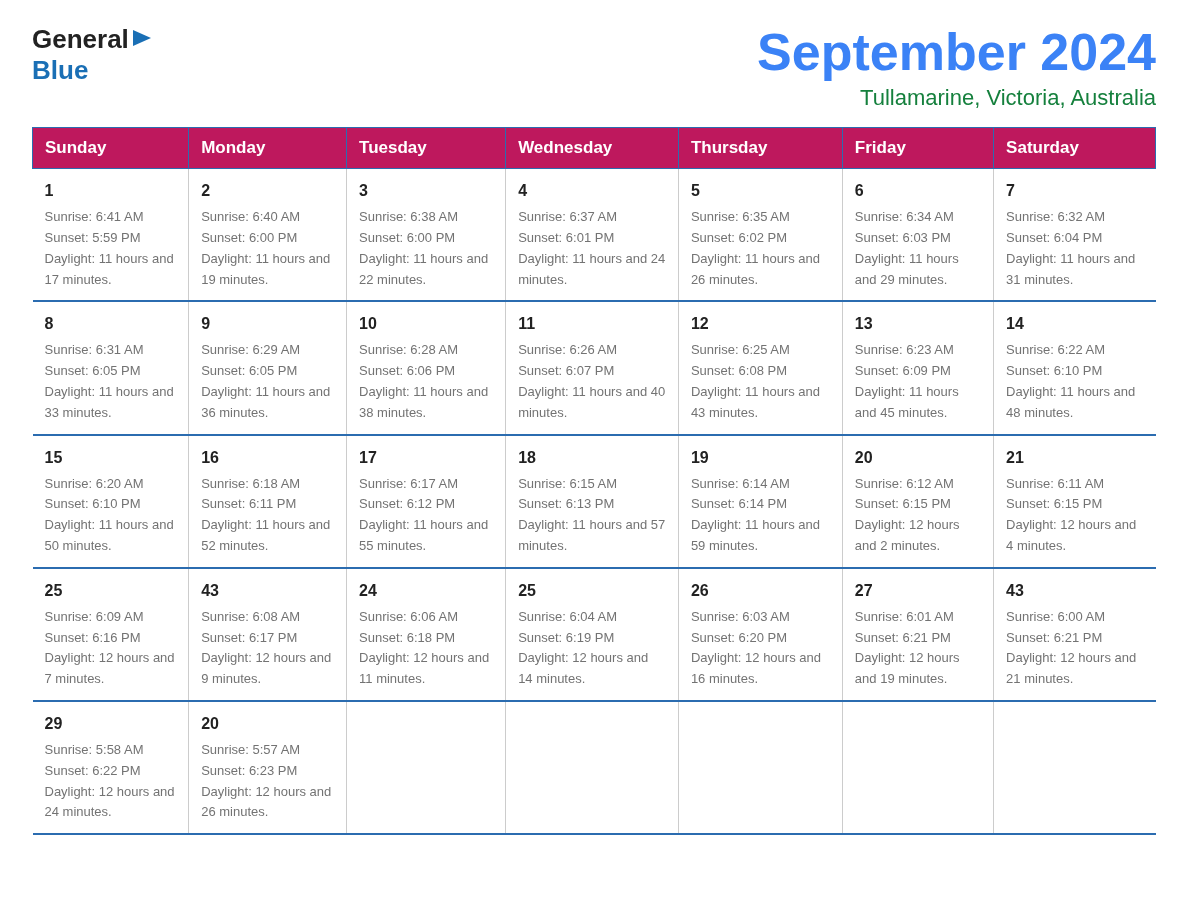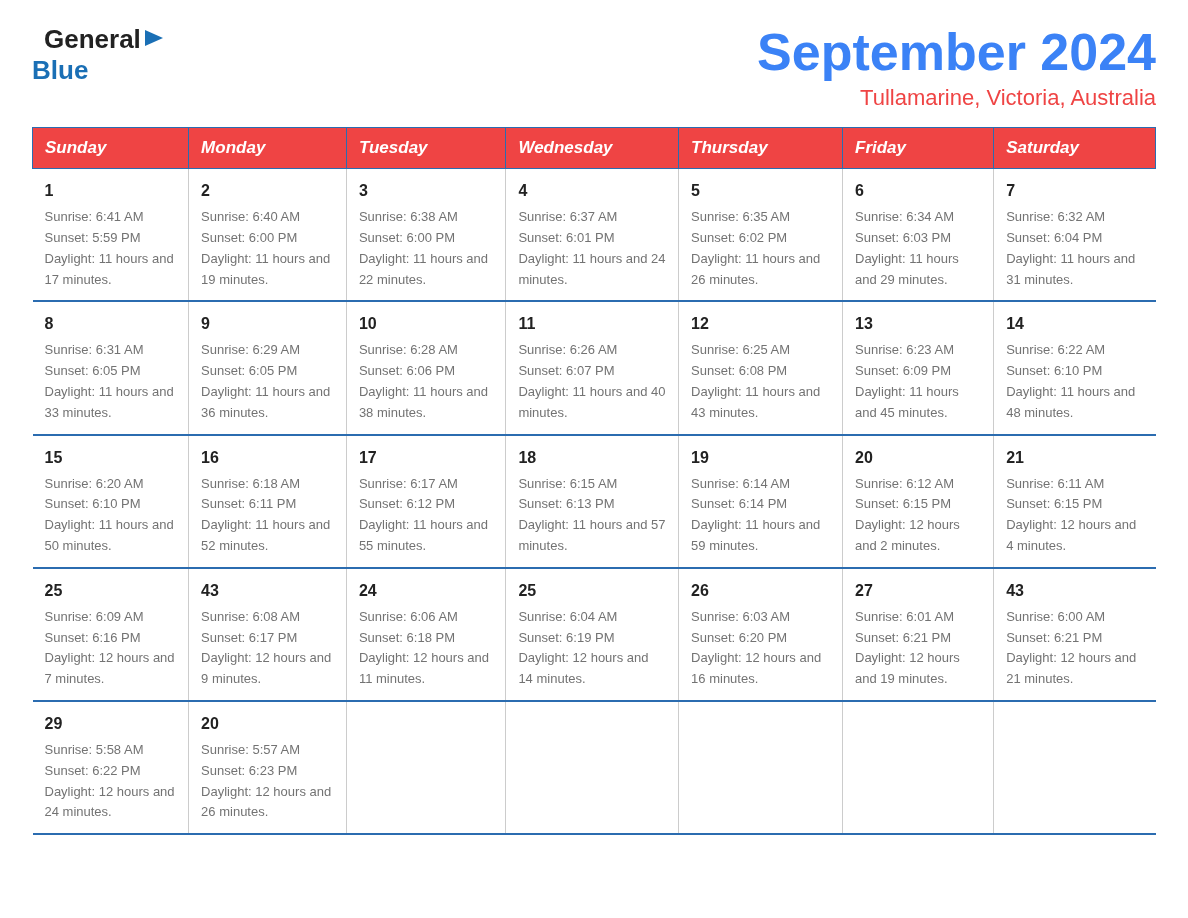--- a/index.html
+++ b/index.html
@@ -26,31 +26,30 @@
       text-align: right;
     }
     .main-title {
       font-size: 52px;
       font-weight: bold;
       color: #3b82f6;
       line-height: 1.1;
     }
     .subtitle {
       font-size: 22px;
-      color: #ef4444;
+      color: #15803d;
       margin-top: 4px;
     }
     table {
       width: 100%;
       border-collapse: collapse;
       margin-top: 8px;
     }
     thead tr {
-      background-color: #ef4444;
-      font-style: italic;
+      background-color: #be185d;
     }
     thead th {
       color: #fff;
       font-size: 17px;
       font-weight: bold;
       padding: 10px 12px;
       text-align: left;
       border: 1px solid #2b6cb0;
     }
     tbody tr {
@@ -89,21 +88,21 @@
       font-weight: bold;
       color: #1a6fb5;
     }
   </style>
 </head>
 <body>
 
 <div class="header-row">
   <div class="logo">
     <div>
-      <div style="display:flex;align-items:center;gap:0;margin-left:12px;">
+      <div style="display:flex;align-items:center;gap:0;">
         <span class="logo-word-general">General</span>
         <span style="display:inline-block;position:relative;top:0px;margin-left:2px;">
           <svg width="22" height="20" viewBox="0 0 22 20">
             <polygon points="2,2 20,10 2,18" fill="#1a6fb5"></polygon>
           </svg>
         </span>
       </div>
       <div>
         <span class="logo-word-blue">Blue</span>
       </div>

